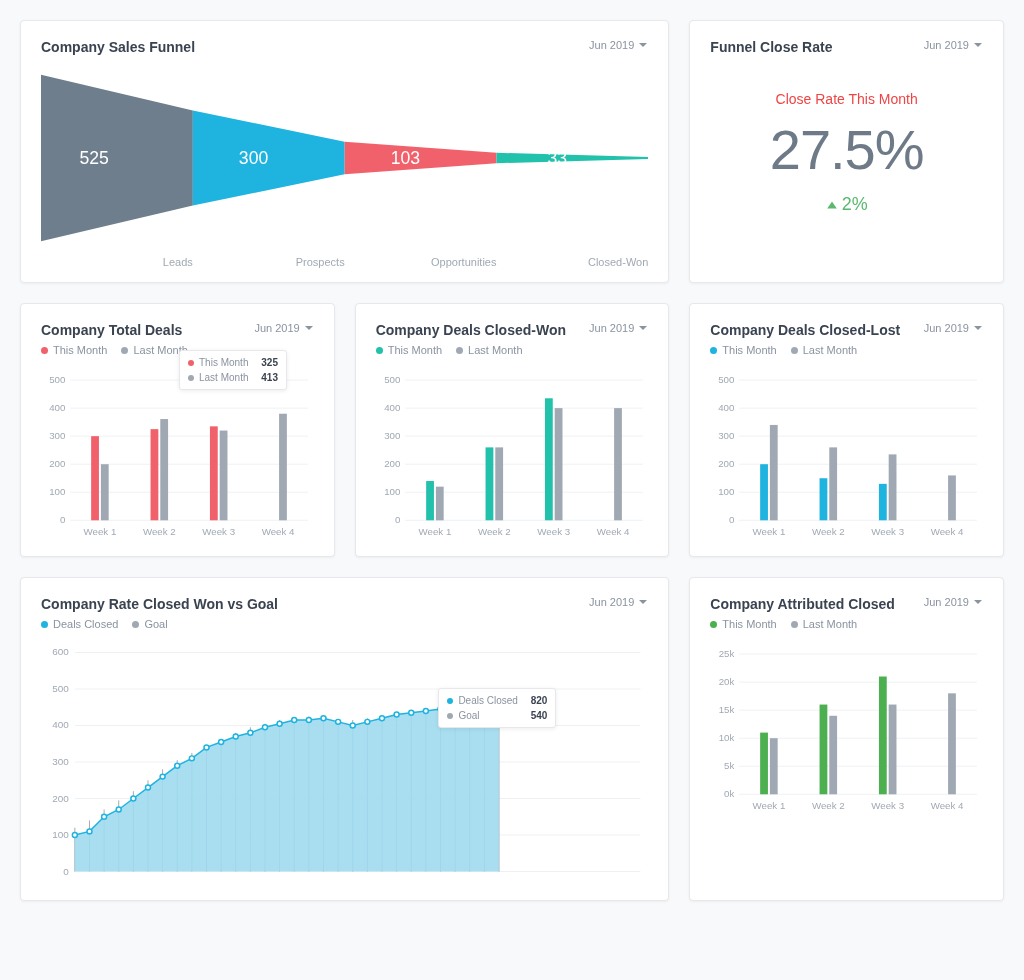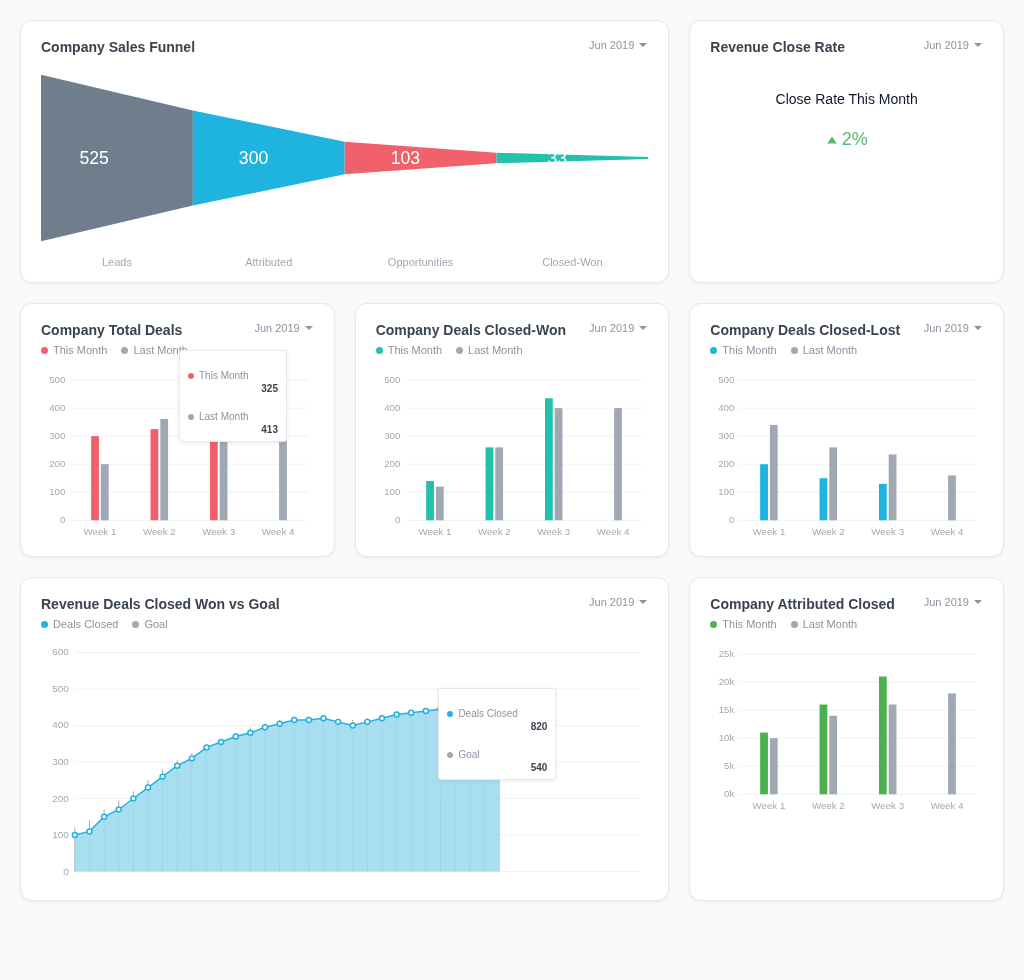--- a/index.html
+++ b/index.html
@@ -11,21 +11,21 @@
     font-size: 13px;
   }
   .grid {
     display: grid;
     grid-template-columns: repeat(3, 1fr);
     gap: 20px;
   }
   .card {
     background: #fff;
     border: 1px solid #e6e8eb;
-    border-radius: 12px;
+    border-radius: 4px;
     box-shadow: 0 1px 3px rgba(0,0,0,.05);
     padding: 18px 20px 14px 20px;
     position: relative;
   }
   .card.span2 { grid-column: span 2; }
   .card-head {
     display: flex;
     justify-content: space-between;
     align-items: flex-start;
   }
@@ -53,29 +53,29 @@
   .legend-item { display: flex; align-items: center; gap: 5px; }
   .bullet { width: 7px; height: 7px; border-radius: 50%; }
   
   .funnel-wrap { margin-top: 18px; text-align: center; }
   .segment-labels {
     display: flex;
     margin-top: 10px;
     font-size: 11px;
     color: #a0a9b3;
   }
-  .segment-labels span { flex: 1; text-align: center; }
+  .segment-labels span { flex: 1; text-align: right; }
   
   .rate-body {
     display: flex;
     flex-direction: column;
     align-items: center;
     padding: 36px 0 40px 0;
   }
-  .rate-label { color: #0f172a; font-size: 14px; margin-bottom: 10px;}
+  .rate-label { color: #ef4444; font-size: 14px; margin-bottom: 10px;}
   .rate-value { font-size: 56px; font-weight: 300; color: #6e7a88; letter-spacing: -1px;}
   .rate-delta { font-size: 18px; color: #5ab96f; margin-top: 12px; display:flex; align-items:center; gap:4px;}
   .rate-delta svg { width: 12px; height: 12px; fill: #5ab96f; }
   
   .barchart { margin-top: 16px; position: relative; }
   .barchart svg { display: block; width: 100%; }
   .axis-text { font-size: 10px; fill: #a0a9b3; }
   .grid-line { stroke: #eef1f4; stroke-width: 1; }
   
   .tip {
@@ -83,21 +83,21 @@
     background: #fff;
     border: 1px solid #e6e8eb;
     border-radius: 3px;
     padding: 6px 8px;
     font-size: 10px;
     box-shadow: 0 1px 4px rgba(0,0,0,.08);
   }
   .tip .row { display:flex; align-items:center; gap:5px; white-space:nowrap; }
   .tip .row + .row { margin-top: 4px; }
   .tip .b { width:6px; height:6px; border-radius:50%; }
-  .tip strong { color:#3a4350; margin-left:auto;margin-top:26px; }
+  .tip strong { color:#3a4350; margin-left:auto; }
   .tip .lab { color:#8a93a0; }
 </style>
 </head>
 <body>
 
 <div class="grid">
 
   <div class="card span2">
     <div class="card-head">
       <div class="card-title">Company Sales Funnel</div>
@@ -113,38 +113,39 @@
           <text x="54.25" y="91" fill="#fff" font-size="18" font-weight="300" text-anchor="middle">525</text>
           <polygon points="155,36.42857142857143 310,68.32380952380953 310,101.67619047619047 155,133.57142857142856" fill="#1fb3e0"></polygon>
           <text x="217" y="91" fill="#fff" font-size="18" font-weight="300" text-anchor="middle">300</text>
           <polygon points="310,68.32380952380953 465,79.65714285714286 465,90.34285714285714 310,101.67619047619047" fill="#f1616c"></polygon>
           <text x="372" y="91" fill="#fff" font-size="18" font-weight="300" text-anchor="middle">103</text>
           <polygon points="465,79.65714285714286 620,84 620,86 465,90.34285714285714" fill="#21c1ab"></polygon>
           <text x="527" y="91" fill="#fff" font-size="18" font-weight="300" text-anchor="middle">33</text>
         </svg></div>
     <div class="segment-labels" id="funnel-labels">
         <span>Leads</span>
-        <span>Attributed</span>
+        <span>Prospects</span>
         <span>Opportunities</span>
         <span>Closed-Won</span>
       </div>
   </div>
 
   <div class="card">
     <div class="card-head">
-      <div class="card-title">Revenue Close Rate</div>
+      <div class="card-title">Funnel Close Rate</div>
       <div class="date-pick">
         <span>Jun 2019</span>
         <svg viewBox="0 0 10 10">
             <path d="M1 3l4 4 4-4z"></path>
           </svg>
       </div>
     </div>
     <div class="rate-body">
       <div class="rate-label">Close Rate This Month</div>
+      <div class="rate-value">27.5%</div>
       <div class="rate-delta">
         <svg viewBox="0 0 10 10">
             <path d="M5 2l4 6H1z"></path>
           </svg>
         <span>2%</span>
       </div>
     </div>
   </div>
 
   <div class="card">
@@ -293,21 +294,21 @@
           <rect x="183.5" y="82.32000000000001" width="8" height="67.67999999999999" fill="#a0a9b3"></rect>
           <text x="182.5" y="165" text-anchor="middle" class="axis-text">Week 3</text>
           <rect x="244.5" y="103.92" width="8" height="46.08" fill="#a0a9b3"></rect>
           <text x="243.5" y="165" text-anchor="middle" class="axis-text">Week 4</text>
         </svg>
       </div>
   </div>
 
   <div class="card span2">
     <div class="card-head">
-      <div class="card-title">Revenue Deals Closed Won vs Goal</div>
+      <div class="card-title">Company Rate Closed Won vs Goal</div>
       <div class="date-pick">
         <span>Jun 2019</span>
         <svg viewBox="0 0 10 10">
             <path d="M1 3l4 4 4-4z"></path>
           </svg>
       </div>
     </div>
     <div class="legend-row">
       <div class="legend-item">
           <span class="bullet" style="background:#1fb3e0"></span>

